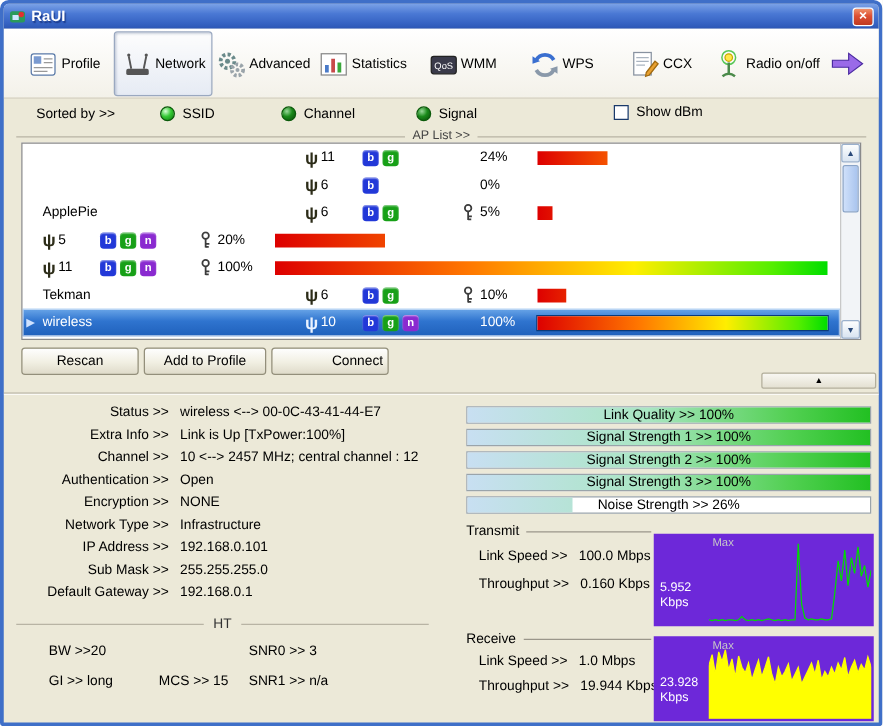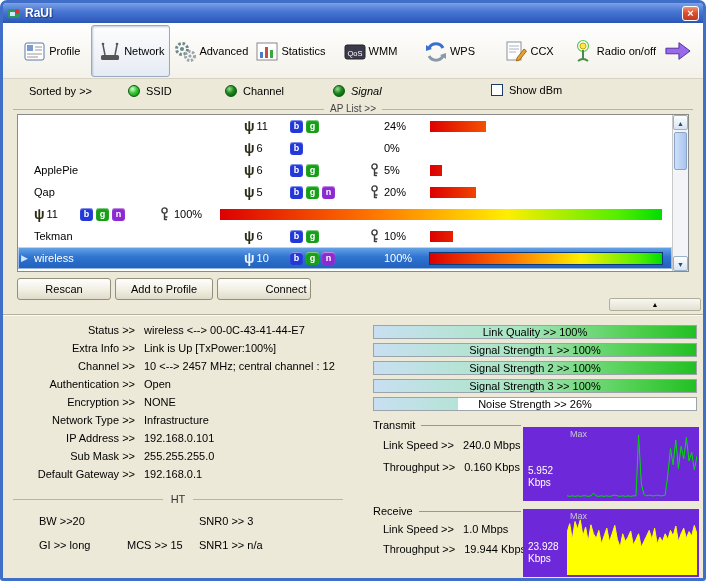--- a/index.html
+++ b/index.html
@@ -35,21 +35,21 @@
   .tb-icon{height:30px;display:flex;align-items:flex-end;justify-content:center;}
   .tb-label{font-size:11px;margin-top:1px;white-space:nowrap;}
   .tb-arrow{width:42px;display:flex;align-items:center;justify-content:center;}
   
   .sortbar{position:absolute;left:0;top:76px;width:700px;height:24px;}
   .sortbar .sort-label{position:absolute;left:26px;top:6px;}
   .sort-btn{position:absolute;top:3px;display:flex;align-items:center;gap:6px;height:18px;}
   .sort-btn .led{width:12px;height:12px;border-radius:50%;border:1px solid #0a5a0a;
     background:radial-gradient(circle at 35% 30%,#d8ffd8,#35c935 45%,#0c7a0c 100%);}
   .sort-btn.dim .led{background:radial-gradient(circle at 35% 30%,#9ad89a,#1a8a1a 45%,#0a4a0a 100%);}
-  #sort-ssid{left:125px;} #sort-channel{left:222px;} #sort-signal{left:330px;font-style:italic;}
+  #sort-ssid{left:125px;} #sort-channel{left:222px;} #sort-signal{left:330px;}
   .dbm-box{position:absolute;left:488px;top:5px;display:flex;align-items:center;gap:6px;}
   .cb{width:12px;height:12px;background:#fff;border:1px solid #1a3a6a;}
   
   .ap-divider{position:absolute;left:10px;top:100px;width:680px;display:flex;align-items:center;color:#444;font-size:10px;}
   .ap-divider .line{flex:1;border-top:1px solid #b8b4a4;margin-top:1px;}
   .ap-divider .lbl{padding:0 6px;}
   .list-wrap{position:absolute;left:14px;top:111px;width:672px;height:158px;background:#fff;border:1px solid #8a8a8a;}
   .ap-rows{position:absolute;left:0;top:0;right:16px;bottom:0;overflow:hidden;}
   .ap-row{display:flex;align-items:center;height:22px;padding-left:3px;}
   .ap-row.selected{background:linear-gradient(180deg,#6aa6e8 0%,#2f74cf 45%,#1f60bb 100%);color:#fff;box-shadow:inset 0 0 0 1px rgba(255,255,255,.55);}
@@ -314,21 +314,20 @@
               <line x1="4.5" y1="12.5" x2="7" y2="12.5" stroke="#3c3c3c" stroke-width="1.4"></line>
             </svg>
           </span>
           <span class="col-pct">5%</span>
           <span class="col-bar">
             <span class="sig-fill" style="width: 5%; background-size: 2000% 100%;"></span>
           </span>
         </div>
         <div class="ap-row">
           <span class="sel-arrow"></span>
-          <span class="col-ssid">Qap</span>
           <span class="col-ch">
             <i class="psi">ψ</i>
             <span>5</span>
           </span>
           <span class="col-modes">
             <b class="mode mode-b">b</b>
             <b class="mode mode-g">g</b>
             <b class="mode mode-n">n</b>
           </span>
           <span class="col-key">
@@ -502,21 +501,21 @@
           <span class="qlabel">Noise Strength &gt;&gt; 26%</span>
         </div>
       </div>
 
     <div class="sec-hdr" id="hdr-tx">
       <span>Transmit</span>
       <span class="line"></span>
     </div>
     <div class="kv" id="tx-speed">
       <span>Link Speed &gt;&gt;</span>
-      <span class="v">240.0 Mbps</span>
+      <span class="v">100.0 Mbps</span>
     </div>
     <div class="kv" id="tx-thru">
       <span>Throughput &gt;&gt;</span>
       <span class="v">0.160 Kbps</span>
     </div>
     <div class="graph" id="g-tx">
       <span class="gmax">Max</span>
       <div class="gpeak">
         <div>5.952</div>
         <div>Kbps</div>

